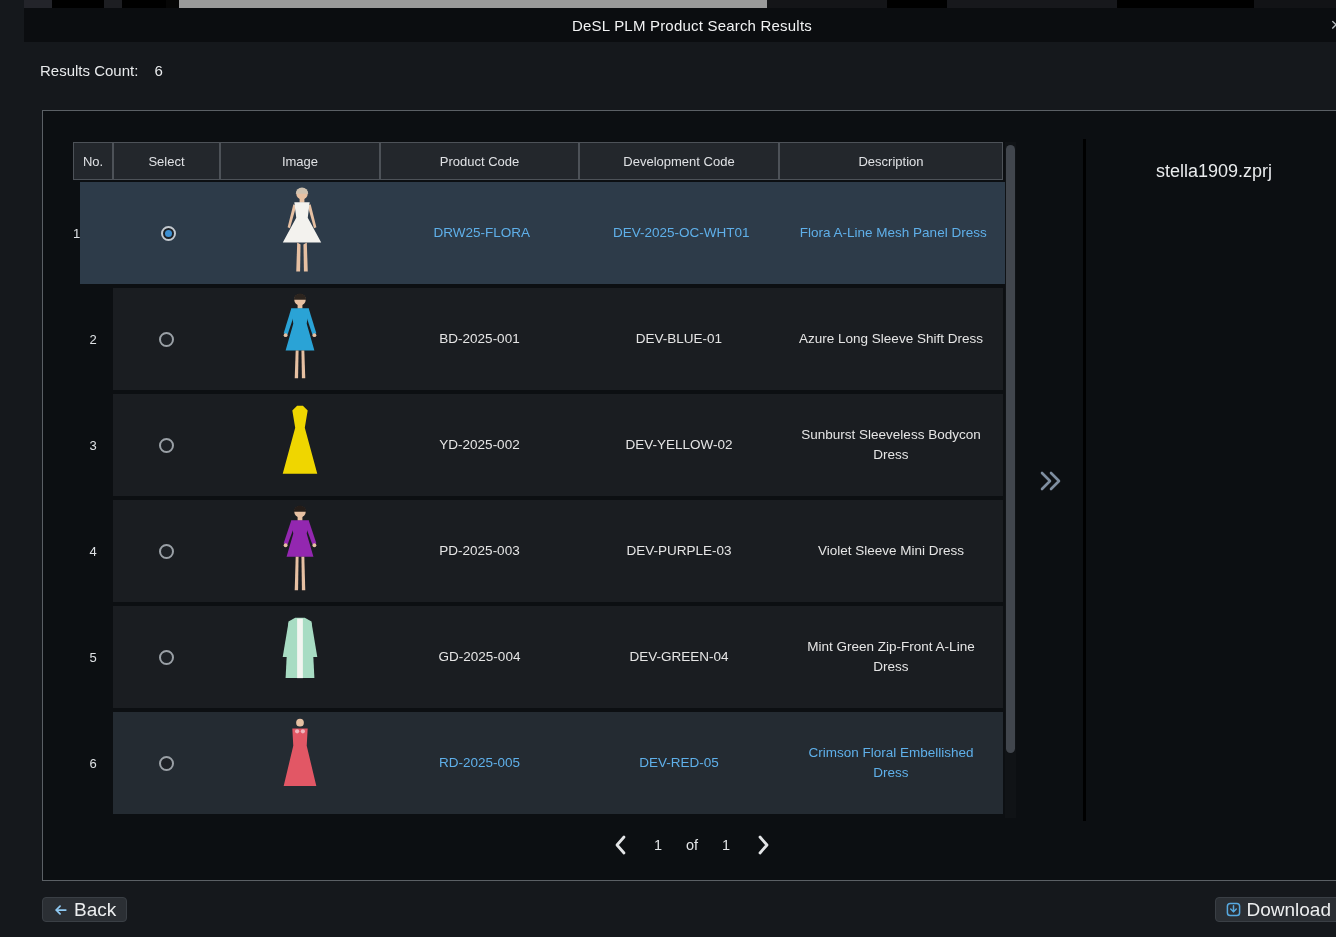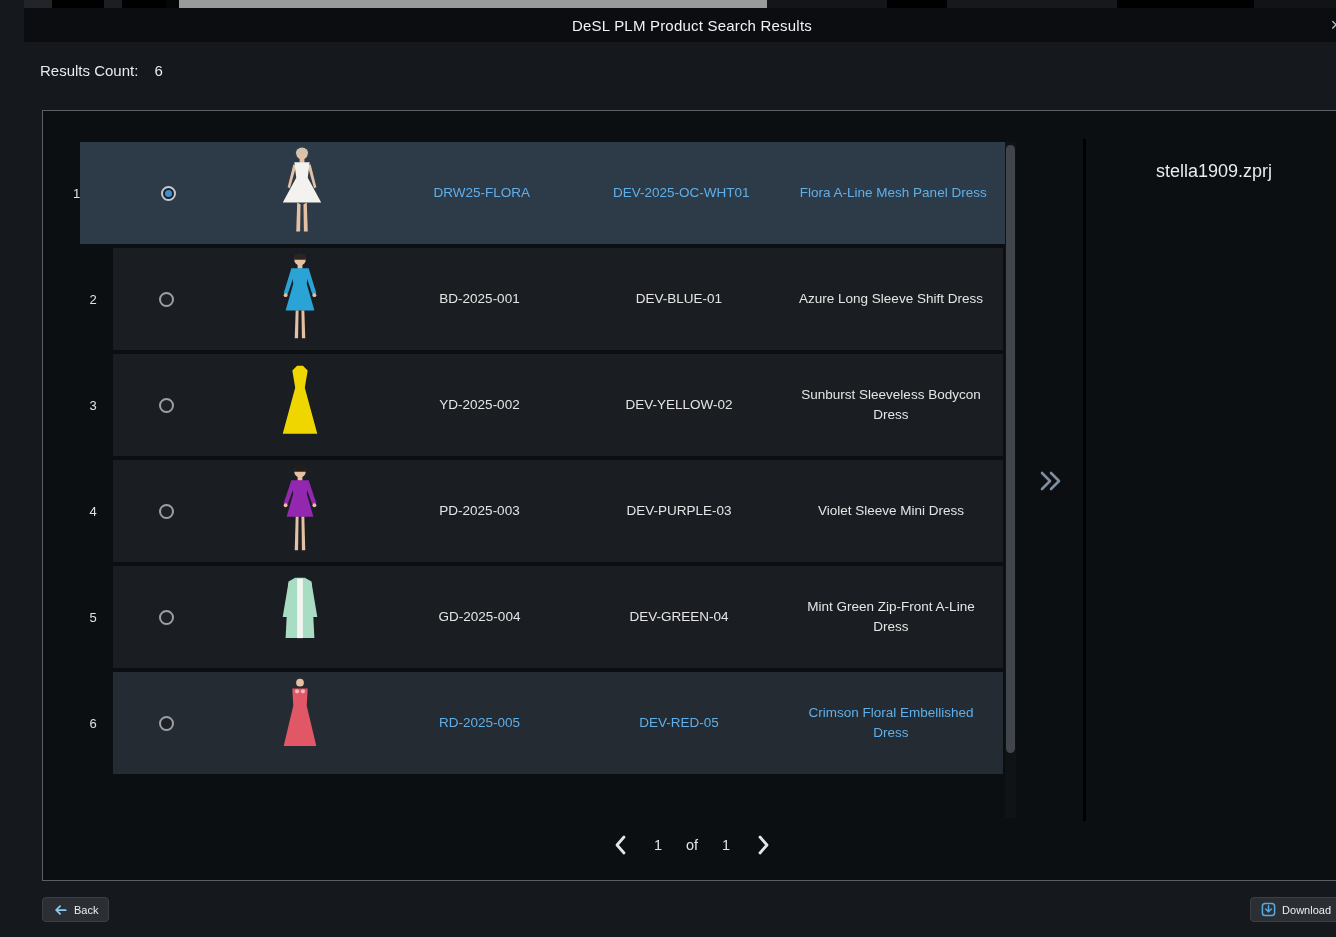--- a/index.html
+++ b/index.html
@@ -70,21 +70,21 @@
 
   
   .pagination { position:absolute; left:0; right:0; top:716px; height:36px;
                 display:flex; align-items:center; justify-content:center; gap:24px; }
   .page-text { color:#e2e4e6; font-size:14.5px; }
   .page-chevron { cursor:pointer; display:flex; align-items:center; }
 
   
   .footer-btn { position:absolute; top:897px; height:25px; display:flex; align-items:center;
                 gap:6px; background:#2b2f34; border:1px solid #3a3f45; border-radius:4px;
-                padding:0 10px; color:#eceeef; font-size:11px; cursor:pointer; }
+                padding:0 10px; color:#eceeef; font-size:19px; cursor:pointer; }
   .back-btn { left:18px; }
   .download-btn { right:18px; }
 </style>
 </head>
 <body>
 
 <div class="screen">
 
   <div class="top-strip">
     <div class="ts-block" style="left:0;width:28px;background:#23242a"></div>
@@ -105,20 +105,28 @@
   </div>
 
   <div class="results-count">
     <span>Results Count:</span><span class="value">6</span>
   </div>
 
   <div class="panel">
 
     <div class="table-area">
 
+      <div class="thead">
+        <div class="th col-no">No.</div>
+        <div class="th col-select">Select</div>
+        <div class="th col-image">Image</div>
+        <div class="th col-code">Product Code</div>
+        <div class="th col-dev">Development Code</div>
+        <div class="th col-desc">Description</div>
+      </div>
 
       <div class="trow row-selected row-link">
         <div class="no-cell">1</div>
         <div class="row-body">
           <div class="td col-select">
               <span class="radio checked"></span>
             </div>
           <div class="td col-image">
             <svg class="dress-svg" viewBox="0 0 60 100" width="64" height="96">
               <circle cx="30" cy="9" r="6" class="skin"></circle>

